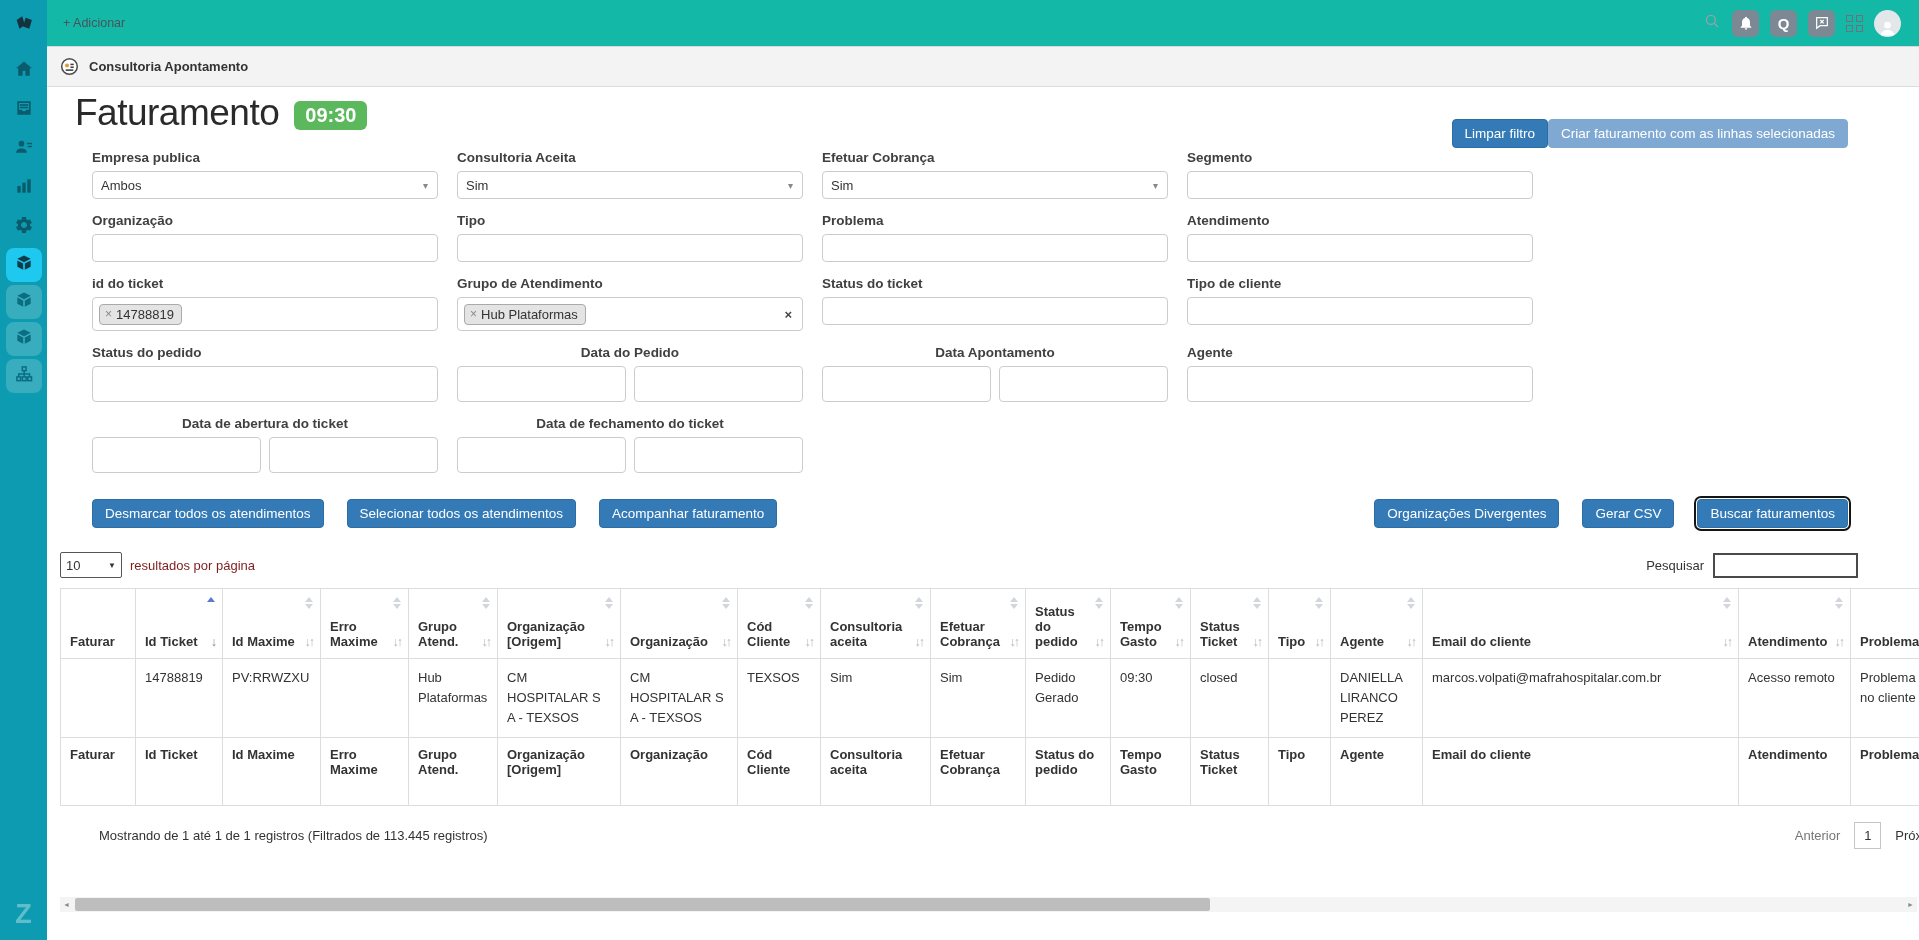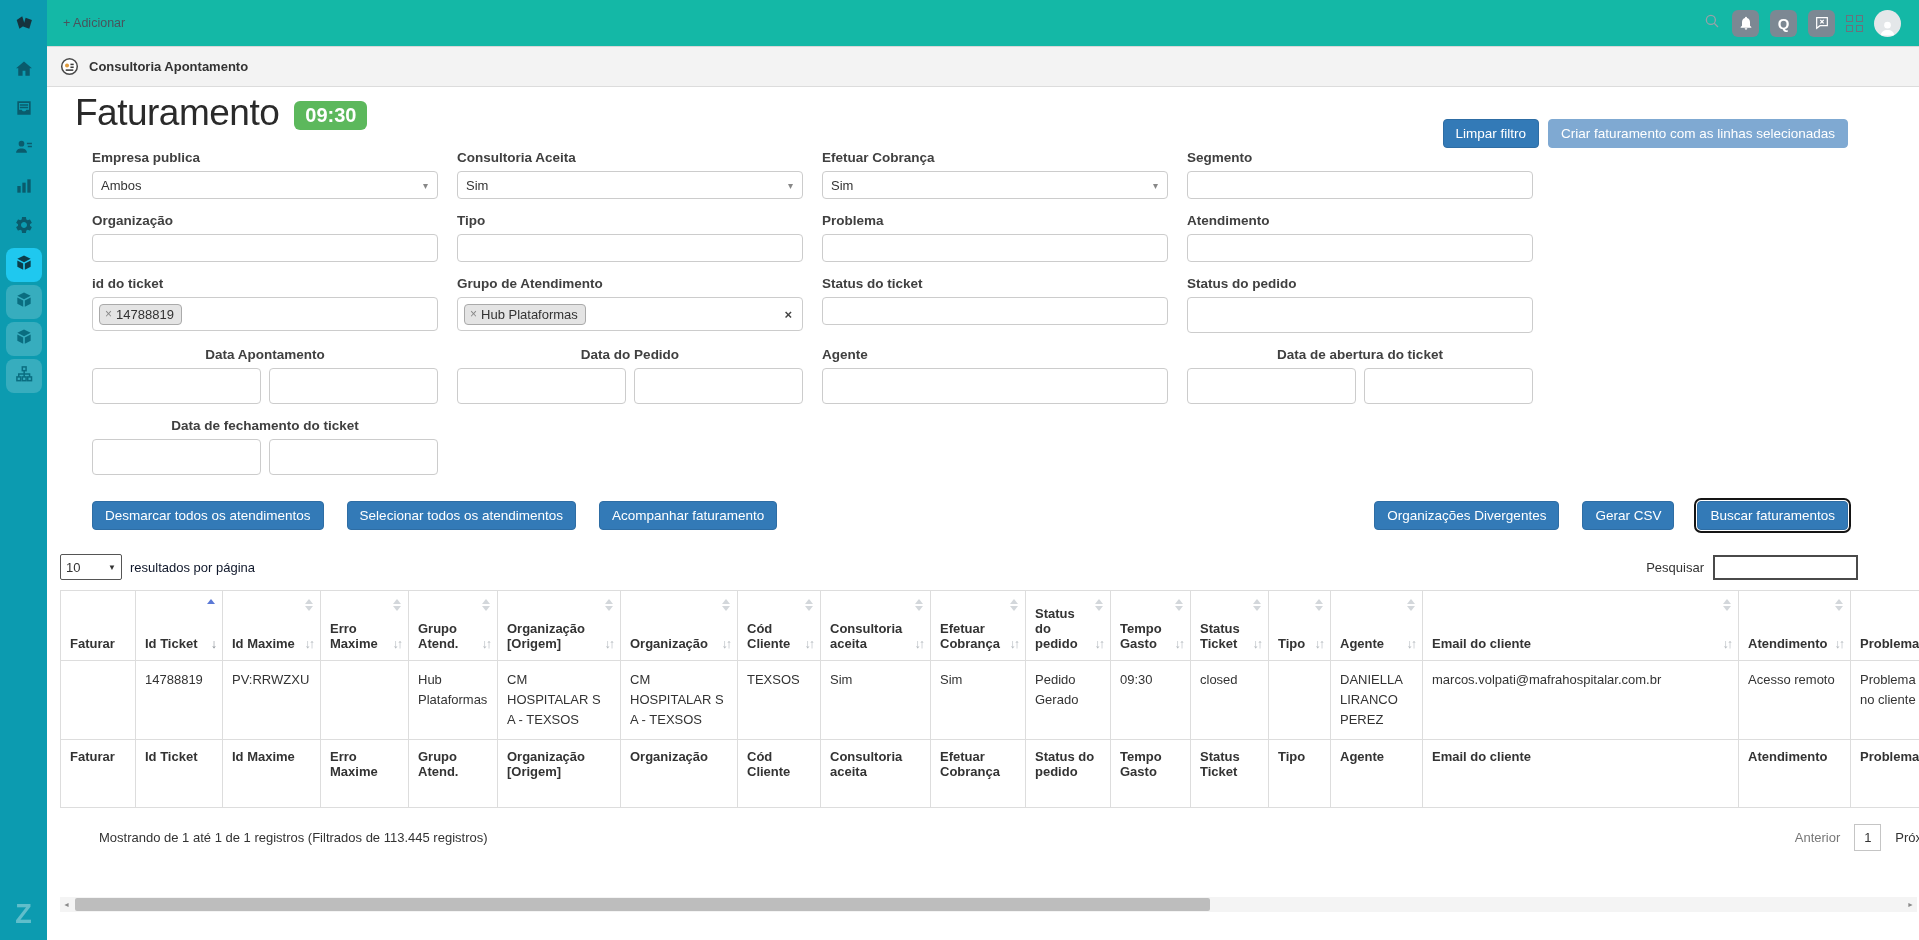--- a/index.html
+++ b/index.html
@@ -40,21 +40,21 @@
   .bc-icon { margin-left:13px; width:19px; height:19px; }
   .bc-title { margin-left:10px; font-size:13px; font-weight:bold; color:#333; }
 
   
   .content { position:absolute; left:47px; top:88px; right:0; bottom:0; background:#fff; overflow:hidden; }
 
   .title-row { display:flex; align-items:center; margin:4px 0 0 28px; }
   .page-title { font-size:37px; color:#2a2a2a; letter-spacing:-.5px; }
   .time-badge { margin-left:15px; background:#5cb85c; color:#fff; font-size:20px; font-weight:bold;
                 padding:3px 11px; border-radius:6px; margin-top:4px; }
-  .header-actions { position:absolute; top:31px; right:71px; display:flex; gap:9px; }
+  .header-actions { position:absolute; top:31px; right:71px; display:flex; }
 
   .btn { display:inline-block; background:#337ab7; border:1px solid #2e6da4; color:#fff;
          font-size:13.5px; padding:6px 12px; border-radius:4px; cursor:pointer;
          font-family:"Liberation Sans", sans-serif; white-space:nowrap; }
   .btn.light { background:#7fa9d2; border-color:#7fa9d2; }
   .btn.focused { outline:2px solid #151515; outline-offset:1px; }
 
   
   .filters { margin:16px 0 0 45px; width:1440px; display:grid;
              grid-template-columns:repeat(4,346px); column-gap:19px; row-gap:14px; }
@@ -79,21 +79,21 @@
   
   .actions { margin:26px 0 0 45px; width:1756px; display:flex; gap:23px; align-items:center; }
   .actions .spacer { margin-left:auto; }
 
   
   .tablezone { margin:24px 0 0 13px; }
   .tcontrols { width:1798px; display:flex; align-items:center; font-size:13px; }
   .psel { width:62px; height:23px; border:1px solid #555; border-radius:2px; background:#fff;
           display:flex; align-items:center; padding:12px 5px; position:relative; cursor:pointer; font-size:13px;}
   .psel .caret { position:absolute; right:5px; font-size:8px; color:#333; }
-  .psel-suffix { margin-left:8px; color:#0f172a; }
+  .psel-suffix { margin-left:8px; color:#7f1d1d; }
   .tsearch { margin-left:auto; display:flex; align-items:center; gap:9px; }
   .tsearch input { width:145px; height:25px; border:2px solid #4a4a4a; background:#fff; padding:0 6px;
                    font-size:13px; font-family:"Liberation Sans",sans-serif; }
 
   table.grid { border-collapse:collapse; table-layout:fixed; width:1940px; margin-top:10px; background:#fff; }
   table.grid th, table.grid td { border:1px solid #ddd; font-size:13px; }
   table.grid thead th { position:relative; height:70px; vertical-align:bottom; text-align:left;
                         font-weight:bold; padding:6px 20px 9px 9px; color:#333; cursor:pointer; }
   table.grid tbody td { height:76px; vertical-align:top; padding:9px; line-height:1.55; color:#333;
                         overflow:hidden; }
@@ -318,34 +318,38 @@
           <span class="x">×</span>
           <span>Hub Plataformas</span>
         </span>
         <span class="tag-clear">×</span>
       </div>
     </div>
     <div class="fcell">
       <span class="flabel">Status do ticket</span>
       <input class="finput" style="">
     </div>
+    <div class="fcell">
+      <span class="flabel">Tipo de cliente</span>
+      <input class="finput" style="">
+    </div>
 
     <div class="fcell">
       <span class="flabel">Status do pedido</span>
       <input class="finput tall" style="">
     </div>
     <div class="fcell">
+      <span class="flabel center">Data  do Pedido</span>
+      <div class="dpair">
+        <input class="finput" style="">
+        <input class="finput" style="">
+      </div>
+    </div>
+    <div class="fcell">
       <span class="flabel center">Data  Apontamento</span>
-      <div class="dpair">
-        <input class="finput" style="">
-        <input class="finput" style="">
-      </div>
-    </div>
-    <div class="fcell">
-      <span class="flabel center">Data  do Pedido</span>
       <div class="dpair">
         <input class="finput" style="">
         <input class="finput" style="">
       </div>
     </div>
     <div class="fcell">
       <span class="flabel">Agente</span>
       <input class="finput tall" style="">
     </div>
 

